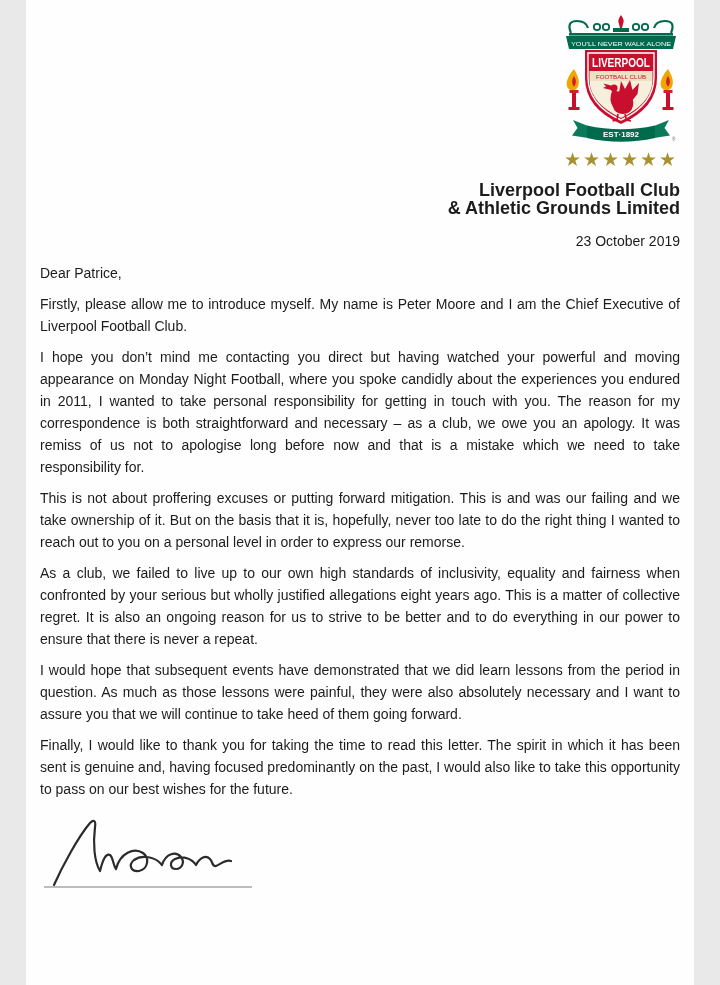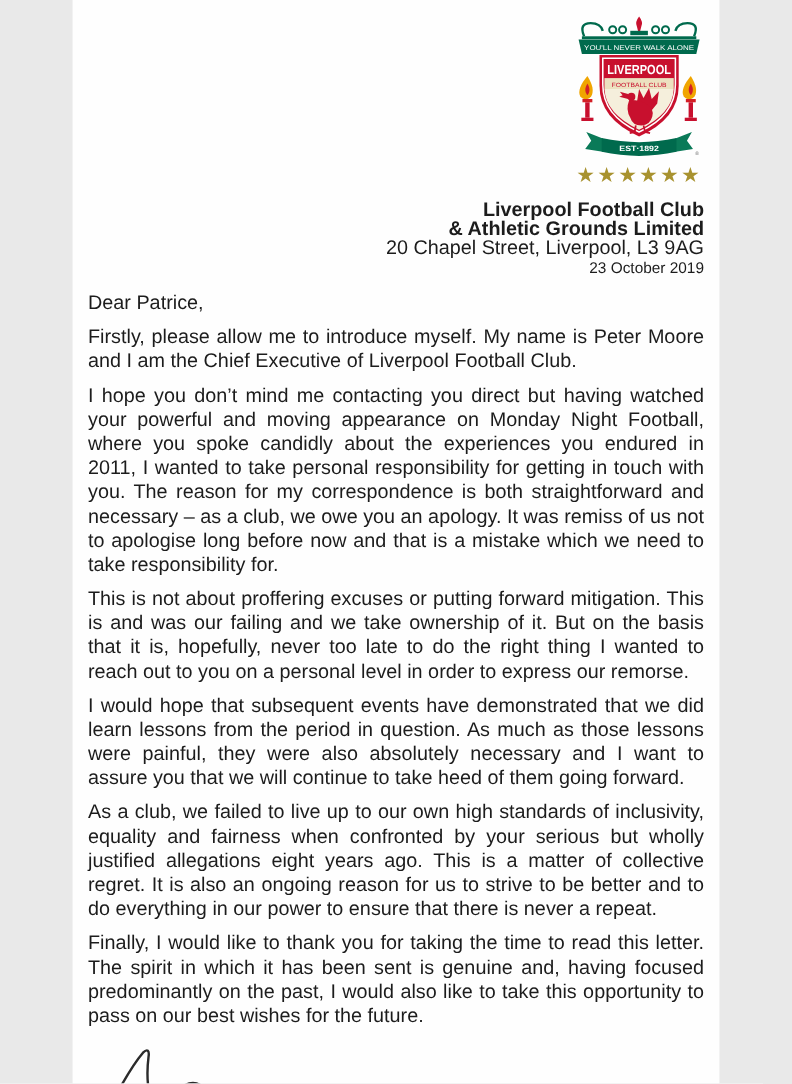--- a/index.html
+++ b/index.html
@@ -1,18 +1,18 @@
 <!DOCTYPE html>
 <html><head>
 <meta charset="utf-8">
 <style>
   html,body{margin:0;padding:0;background:#e9e9e9;}
   .page{
     position:relative;
-    width:588px;height:985px;
+    width:668px;height:985px;
     margin:0 auto;
     background:#fefefe;
     overflow:hidden;
     font-family:"Liberation Sans",sans-serif;
     color:#1c1c1c;
     box-sizing:border-box;
     padding-top:14px;
   }
   
   .crest-block{
@@ -33,27 +33,28 @@
     padding-right:14px;
     margin-top:10px;
     font-size:18px;
     line-height:17.5px;
   }
   .address .b{font-weight:bold;}
   
   .date-row{
     text-align:right;
     padding-right:14px;
+    margin-top:16px;
     font-size:14px;
   }
   
   .body{
     padding:0 14px;
     margin-top:13px;
-    font-size:18px;
+    font-size:14px;
     line-height:22px;
   }
   .body p{
     margin:0 0 9px 0;
     text-align:justify;
   }
   .body p.nojust{text-align:left;}
   
   .sig-block{
     padding:0 14px;
@@ -126,32 +127,31 @@
         <text x="60" y="123" text-anchor="middle" font-size="7" font-weight="bold" fill="#ffffff" font-family="Liberation Sans, sans-serif" textLength="36" lengthAdjust="spacingAndGlyphs">EST·1892</text>
         <text x="111" y="127" font-size="4.5" fill="#666666">®</text>
       </g>
     </svg>
     <div class="stars">★★★★★★</div>
   </div>
 
   <div class="address">
     <div class="b">Liverpool Football Club</div>
     <div class="b">&amp; Athletic Grounds Limited</div>
-    <div>20 Chapel Street, Liverpool, L3 9AG</div>
   </div>
 
   <div class="date-row">23 October 2019</div>
 
   <div class="body">
     <p class="nojust">Dear Patrice,</p>
     <p>Firstly, please allow me to introduce myself. My name is Peter Moore and I am the Chief Executive of Liverpool Football Club.</p>
     <p>I hope you don’t mind me contacting you direct but having watched your powerful and moving appearance on Monday Night Football, where you spoke candidly about the experiences you endured in 2011, I wanted to take personal responsibility for getting in touch with you. The reason for my correspondence is both straightforward and necessary – as a club, we owe you an apology. It was remiss of us not to apologise long before now and that is a mistake which we need to take responsibility for.</p>
     <p>This is not about proffering excuses or putting forward mitigation. This is and was our failing and we take ownership of it. But on the basis that it is, hopefully, never too late to do the right thing I wanted to reach out to you on a personal level in order to express our remorse.</p>
+    <p>As a club, we failed to live up to our own high standards of inclusivity, equality and fairness when confronted by your serious but wholly justified allegations eight years ago. This is a matter of collective regret. It is also an ongoing reason for us to strive to be better and to do everything in our power to ensure that there is never a repeat.</p>
     <p>I would hope that subsequent events have demonstrated that we did learn lessons from the period in question. As much as those lessons were painful, they were also absolutely necessary and I want to assure you that we will continue to take heed of them going forward.</p>
-    <p>As a club, we failed to live up to our own high standards of inclusivity, equality and fairness when confronted by your serious but wholly justified allegations eight years ago. This is a matter of collective regret. It is also an ongoing reason for us to strive to be better and to do everything in our power to ensure that there is never a repeat.</p>
     <p>Finally, I would like to thank you for taking the time to read this letter. The spirit in which it has been sent is genuine and, having focused predominantly on the past, I would also like to take this opportunity to pass on our best wishes for the future.</p>
   </div>
 
   <div class="sig-block">
     <svg width="226" height="82" viewBox="0 0 226 82">
       <path d="M14,76
                C22,58 38,28 50,14
                C54,10 56,12 55,18
                C53,34 54,52 60,62
                C63,50 66,44 70,46

